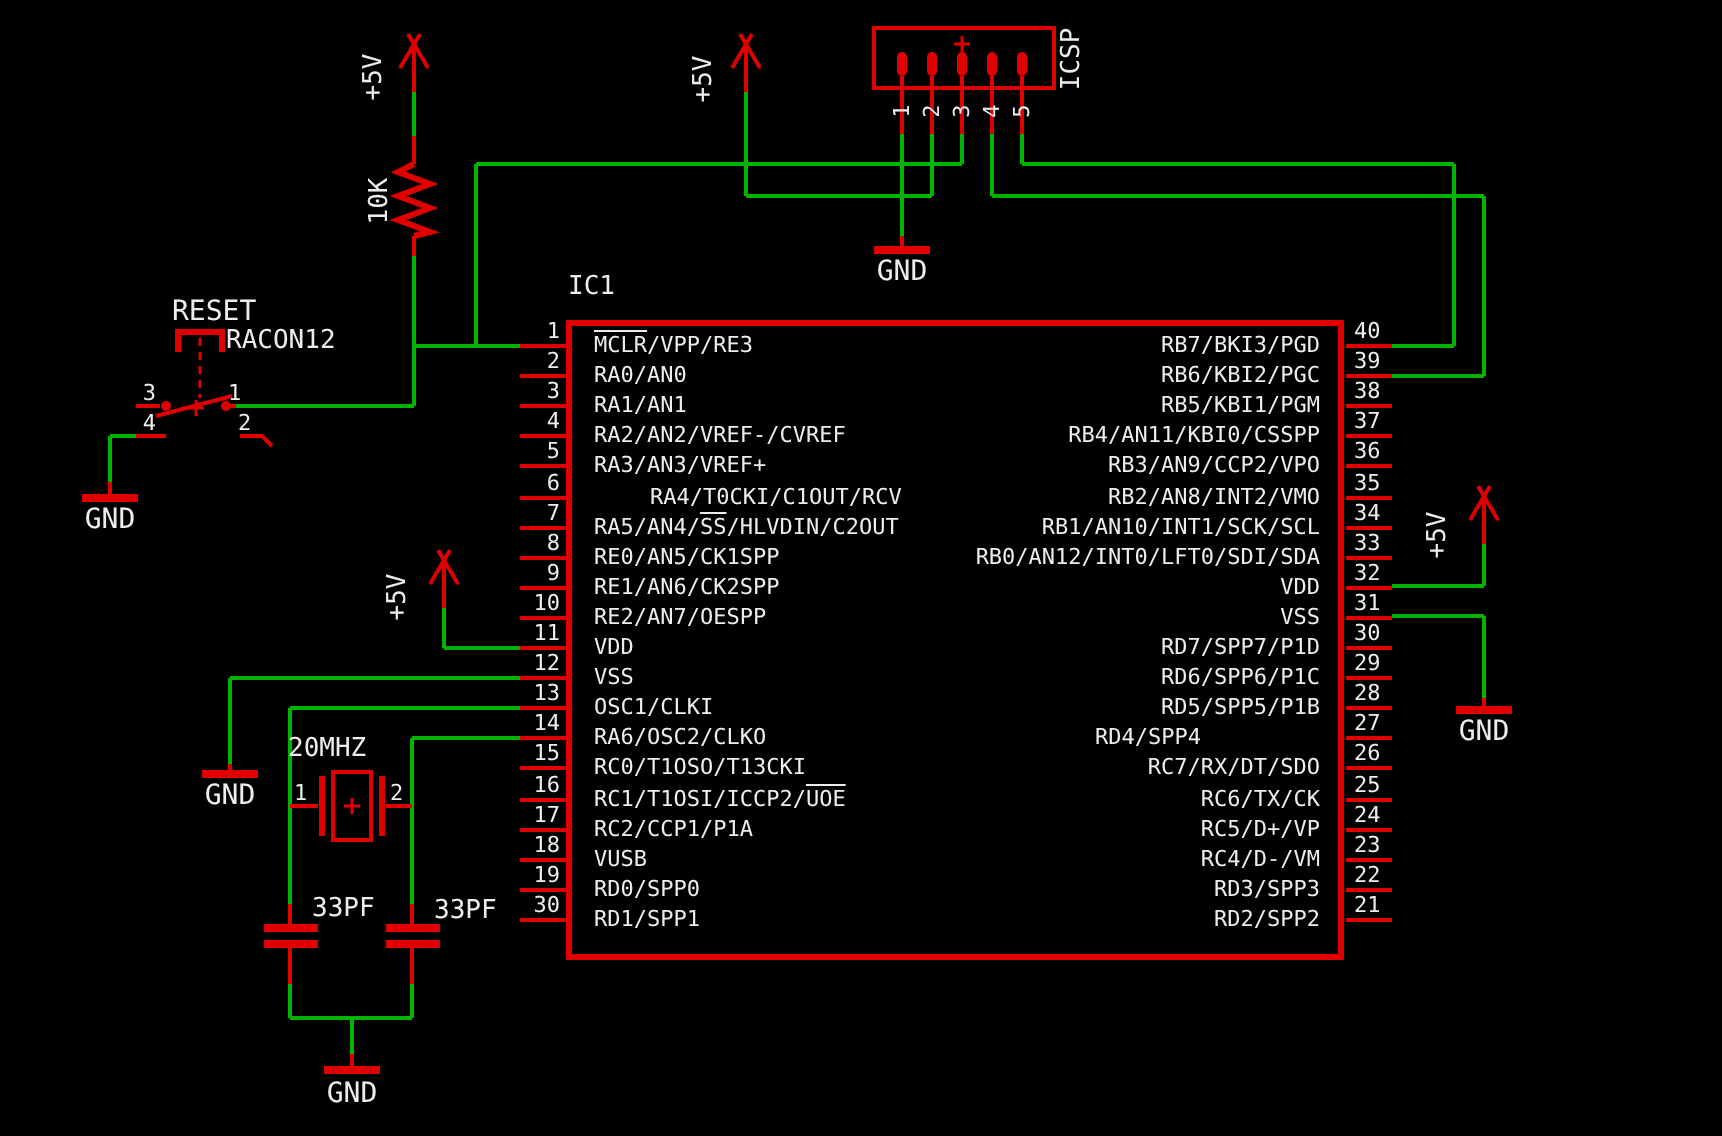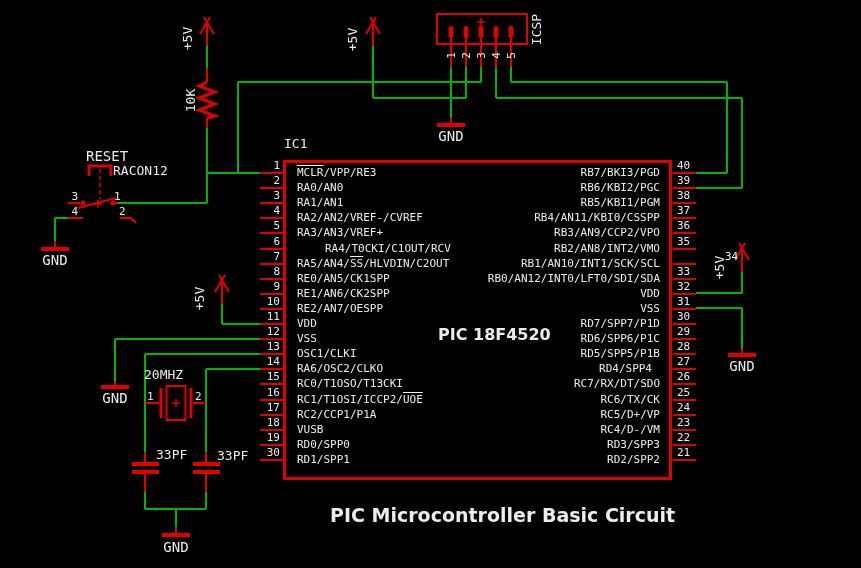--- a/index.html
+++ b/index.html
@@ -175,21 +175,20 @@
       <rect class="cf" x="728" y="353" width="28" height="4"></rect>
     </g>
     <g>
       <line class="c" x1="176" y1="527" x2="176" y2="537"></line>
       <rect class="cf" x="162" y="533" width="28" height="4"></rect>
     </g>
   </svg>
 
   <div id="icbox"></div>
   <div class="t s13" style="left:284px;top:137px;">IC1</div>
-  <div class="t hsans" style="left:438px;top:326px;font-size:16px;">PIC 18F4520</div>
 
   <div id="pins">
       <div class="stub" style="left:260px;top:172px;"></div>
       <div class="t s11 rt" style="left:256px;top:159px;width:24px;">1</div>
       <div class="t s11" style="left:297px;top:166px;"><span class="ov">MCLR</span>/VPP/RE3</div>
       <div class="stub" style="left:260px;top:187px;"></div>
       <div class="t s11 rt" style="left:256px;top:174px;width:24px;">2</div>
       <div class="t s11" style="left:297px;top:181px;">RA0/AN0</div>
       <div class="stub" style="left:260px;top:202px;"></div>
       <div class="t s11 rt" style="left:256px;top:189px;width:24px;">3</div>
@@ -257,21 +256,21 @@
       <div class="stub" style="left:673px;top:217px;"></div>
       <div class="t s11" style="left:677px;top:204px;">37</div>
       <div class="t s11 rt" style="left:460px;top:211px;width:200px;">RB4/AN11/KBI0/CSSPP</div>
       <div class="stub" style="left:673px;top:232px;"></div>
       <div class="t s11" style="left:677px;top:219px;">36</div>
       <div class="t s11 rt" style="left:460px;top:226px;width:200px;">RB3/AN9/CCP2/VPO</div>
       <div class="stub" style="left:673px;top:248px;"></div>
       <div class="t s11" style="left:677px;top:235px;">35</div>
       <div class="t s11 rt" style="left:460px;top:242px;width:200px;">RB2/AN8/INT2/VMO</div>
       <div class="stub" style="left:673px;top:263px;"></div>
-      <div class="t s11" style="left:677px;top:250px;margin-left:48px;">34</div>
+      <div class="t s11" style="left:677px;top:250px;">34</div>
       <div class="t s11 rt" style="left:460px;top:257px;width:200px;">RB1/AN10/INT1/SCK/SCL</div>
       <div class="stub" style="left:673px;top:278px;"></div>
       <div class="t s11" style="left:677px;top:265px;">33</div>
       <div class="t s11 rt" style="left:460px;top:272px;width:200px;">RB0/AN12/INT0/LFT0/SDI/SDA</div>
       <div class="stub" style="left:673px;top:293px;"></div>
       <div class="t s11" style="left:677px;top:280px;">32</div>
       <div class="t s11 rt" style="left:460px;top:287px;width:200px;">VDD</div>
       <div class="stub" style="left:673px;top:308px;"></div>
       <div class="t s11" style="left:677px;top:295px;">31</div>
       <div class="t s11 rt" style="left:460px;top:302px;width:200px;">VSS</div>
@@ -279,21 +278,21 @@
       <div class="t s11" style="left:677px;top:310px;">30</div>
       <div class="t s11 rt" style="left:460px;top:317px;width:200px;">RD7/SPP7/P1D</div>
       <div class="stub" style="left:673px;top:338px;"></div>
       <div class="t s11" style="left:677px;top:325px;">29</div>
       <div class="t s11 rt" style="left:460px;top:332px;width:200px;">RD6/SPP6/P1C</div>
       <div class="stub" style="left:673px;top:353px;"></div>
       <div class="t s11" style="left:677px;top:340px;text-align:right;">28</div>
       <div class="t s11 rt" style="left:460px;top:347px;width:200px;">RD5/SPP5/P1B</div>
       <div class="stub" style="left:673px;top:368px;"></div>
       <div class="t s11" style="left:677px;top:355px;">27</div>
-      <div class="t s11 rt" style="left:452px;top:362px;width:200px;">RD4/SPP4</div>
+      <div class="t s11 rt" style="left:474px;top:362px;width:200px;text-align:center;">RD4/SPP4</div>
       <div class="stub" style="left:673px;top:383px;"></div>
       <div class="t s11" style="left:677px;top:370px;">26</div>
       <div class="t s11 rt" style="left:460px;top:377px;width:200px;">RC7/RX/DT/SDO</div>
       <div class="stub" style="left:673px;top:399px;"></div>
       <div class="t s11" style="left:677px;top:386px;">25</div>
       <div class="t s11 rt" style="left:460px;top:393px;width:200px;">RC6/TX/CK</div>
       <div class="stub" style="left:673px;top:414px;"></div>
       <div class="t s11" style="left:677px;top:401px;">24</div>
       <div class="t s11 rt" style="left:460px;top:408px;width:200px;">RC5/D+/VP</div>
       <div class="stub" style="left:673px;top:429px;"></div>
@@ -331,14 +330,13 @@
   <div class="t s11" style="left:195px;top:390px;">2</div>
   <div class="t s13" style="left:156px;top:448px;">33PF</div>
   <div class="t s13" style="left:217px;top:449px;">33PF</div>
 
   <div class="t s14 ctr" style="left:35px;top:252px;width:40px;">GND</div>
   <div class="t s14 ctr" style="left:431px;top:128px;width:40px;">GND</div>
   <div class="t s14 ctr" style="left:95px;top:390px;width:40px;">GND</div>
   <div class="t s14 ctr" style="left:722px;top:358px;width:40px;">GND</div>
   <div class="t s14 ctr" style="left:156px;top:539px;width:40px;">GND</div>
 
-  <div class="t hsans" style="left:330px;top:505px;font-size:19px;">PIC Microcontroller Basic Circuit</div>
 </div>
 
 </body></html>

